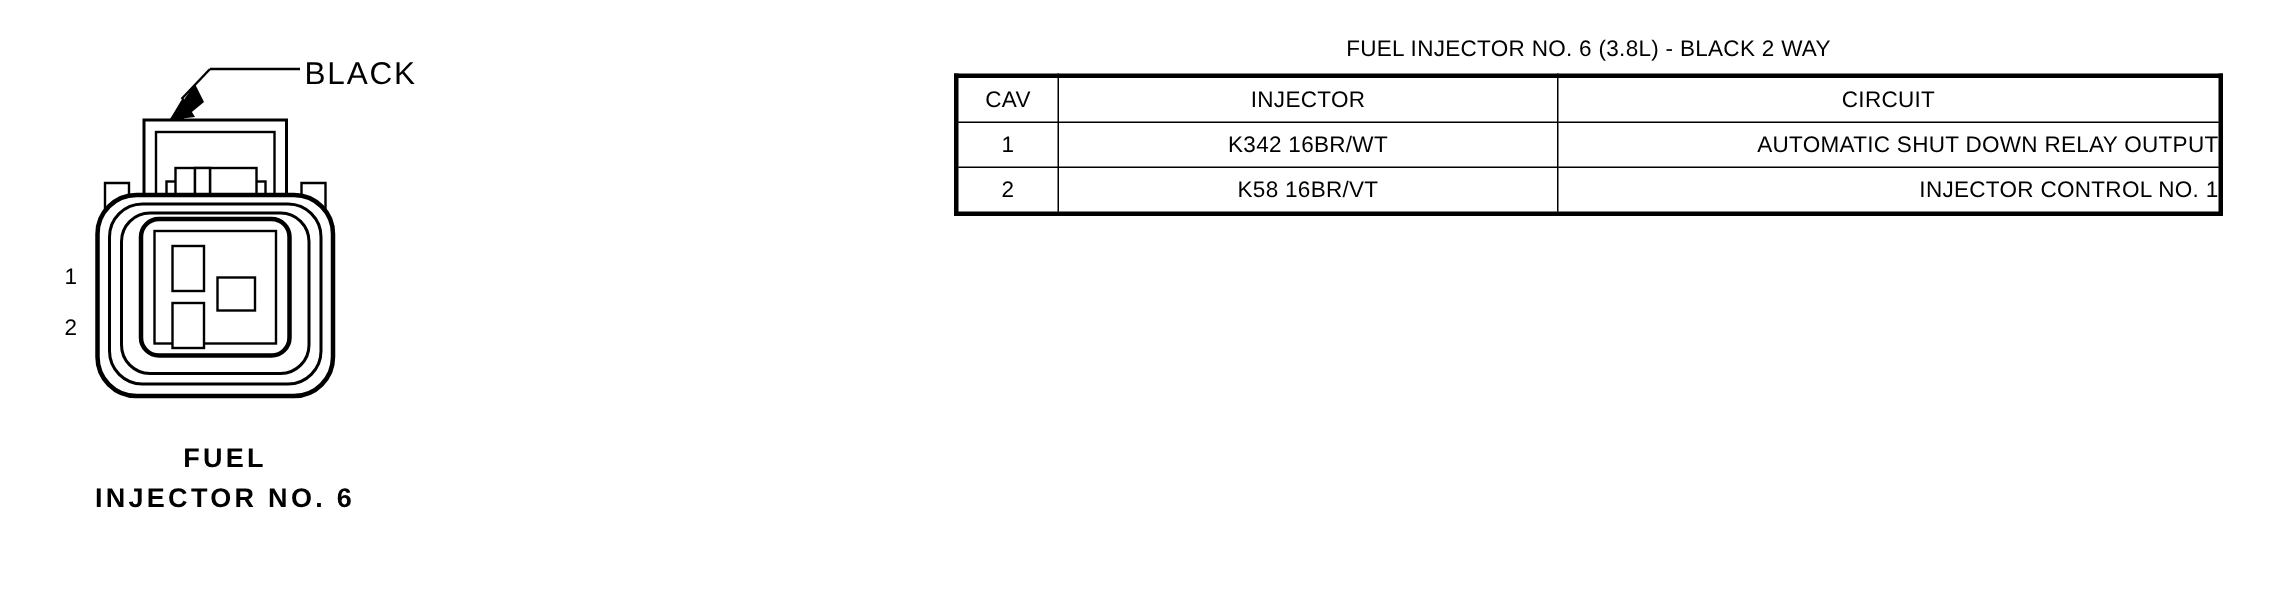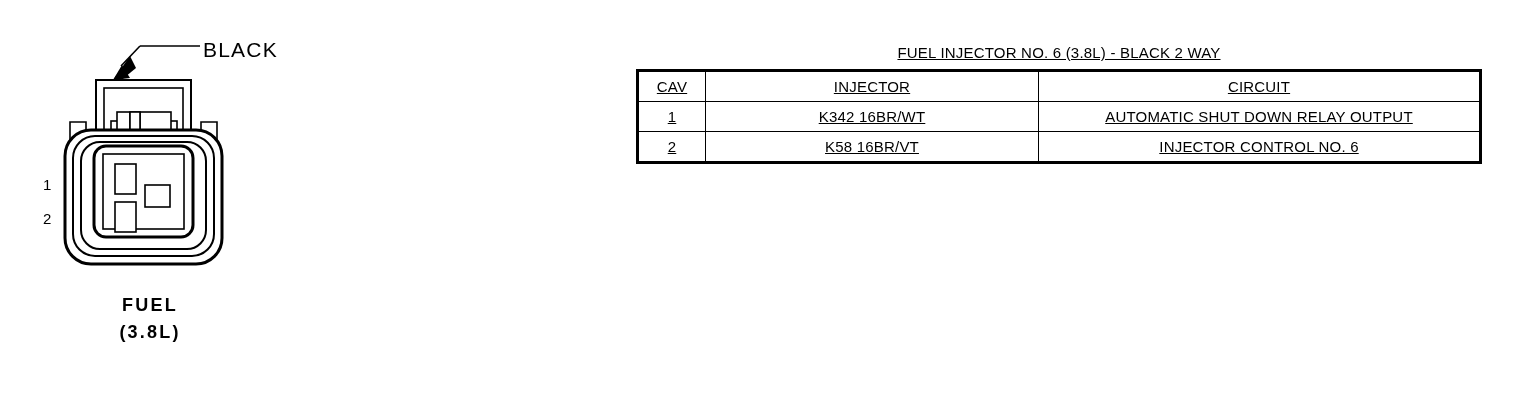--- a/index.html
+++ b/index.html
@@ -65,23 +65,22 @@
     letter-spacing: 2.2px;
     line-height: 27px;
     white-space: nowrap;
   }
   #connector-caption .cap-line { display: block; }
 
   
   #table-block {
     position: absolute;
     left: 636px;
-    top: 44px;
+    top: 24px;
     width: 846px;
-    text-decoration: underline;
   }
   #table-title {
     font-family: "Liberation Sans", sans-serif;
     font-size: 15px;
     text-align: center;
     line-height: 18px;
     white-space: nowrap;
     margin-bottom: 7px;
     letter-spacing: 0.2px;
   }
@@ -100,21 +99,21 @@
     font-size: 15px;
     font-weight: 400;
     line-height: 1;
     letter-spacing: 0.2px;
     vertical-align: middle;
     white-space: nowrap;
   }
   #pinout-table th { font-weight: 400; }
   .col-cav    { width: 66px;  text-align: center; }
   .col-circuit{ width: 332px; text-align: center; padding-left: 8px; }
-  .col-function { width: auto; text-align: center; padding-left: 8px; }
+  .col-function { width: auto; text-align: right; padding-left: 8px; }
   thead .col-circuit, thead .col-function { text-align: center; padding-left: 0; }
 </style>
 </head>
 <body>
 
 <div id="connector-figure">
 
   <svg id="connector-svg" width="260" height="260" viewBox="0 0 260 260">
 
     <line x1="182" y1="28" x2="122" y2="28" stroke="#000" stroke-width="1.6"></line>
@@ -148,21 +147,21 @@
     <rect x="127" y="167" width="25" height="22" fill="#fff" stroke="#000" stroke-width="1.6"></rect>
   </svg>
 
   <span id="black-label" class="callout-text">BLACK</span>
 
   <span id="cav-label-1" class="cav-number">1</span>
   <span id="cav-label-2" class="cav-number">2</span>
 
   <div id="connector-caption">
     <span class="cap-line">FUEL</span>
-    <span class="cap-line">(3.8L)</span>
+    <span class="cap-line">INJECTOR NO. 6</span>
   </div>
 </div>
 
 <div id="table-block">
 
   <div id="table-title">FUEL INJECTOR NO. 6 (3.8L) - BLACK 2 WAY</div>
 
   <table id="pinout-table">
     <thead>
       <tr>
@@ -173,17 +172,17 @@
     </thead>
     <tbody>
       <tr>
         <td class="col-cav">1</td>
         <td class="col-circuit">K342 16BR/WT</td>
         <td class="col-function">AUTOMATIC SHUT DOWN RELAY OUTPUT</td>
       </tr>
       <tr>
         <td class="col-cav">2</td>
         <td class="col-circuit">K58 16BR/VT</td>
-        <td class="col-function">INJECTOR CONTROL NO. 6</td>
+        <td class="col-function">INJECTOR CONTROL NO. 1</td>
       </tr>
     </tbody>
   </table>
 </div>
 
 </body></html>

